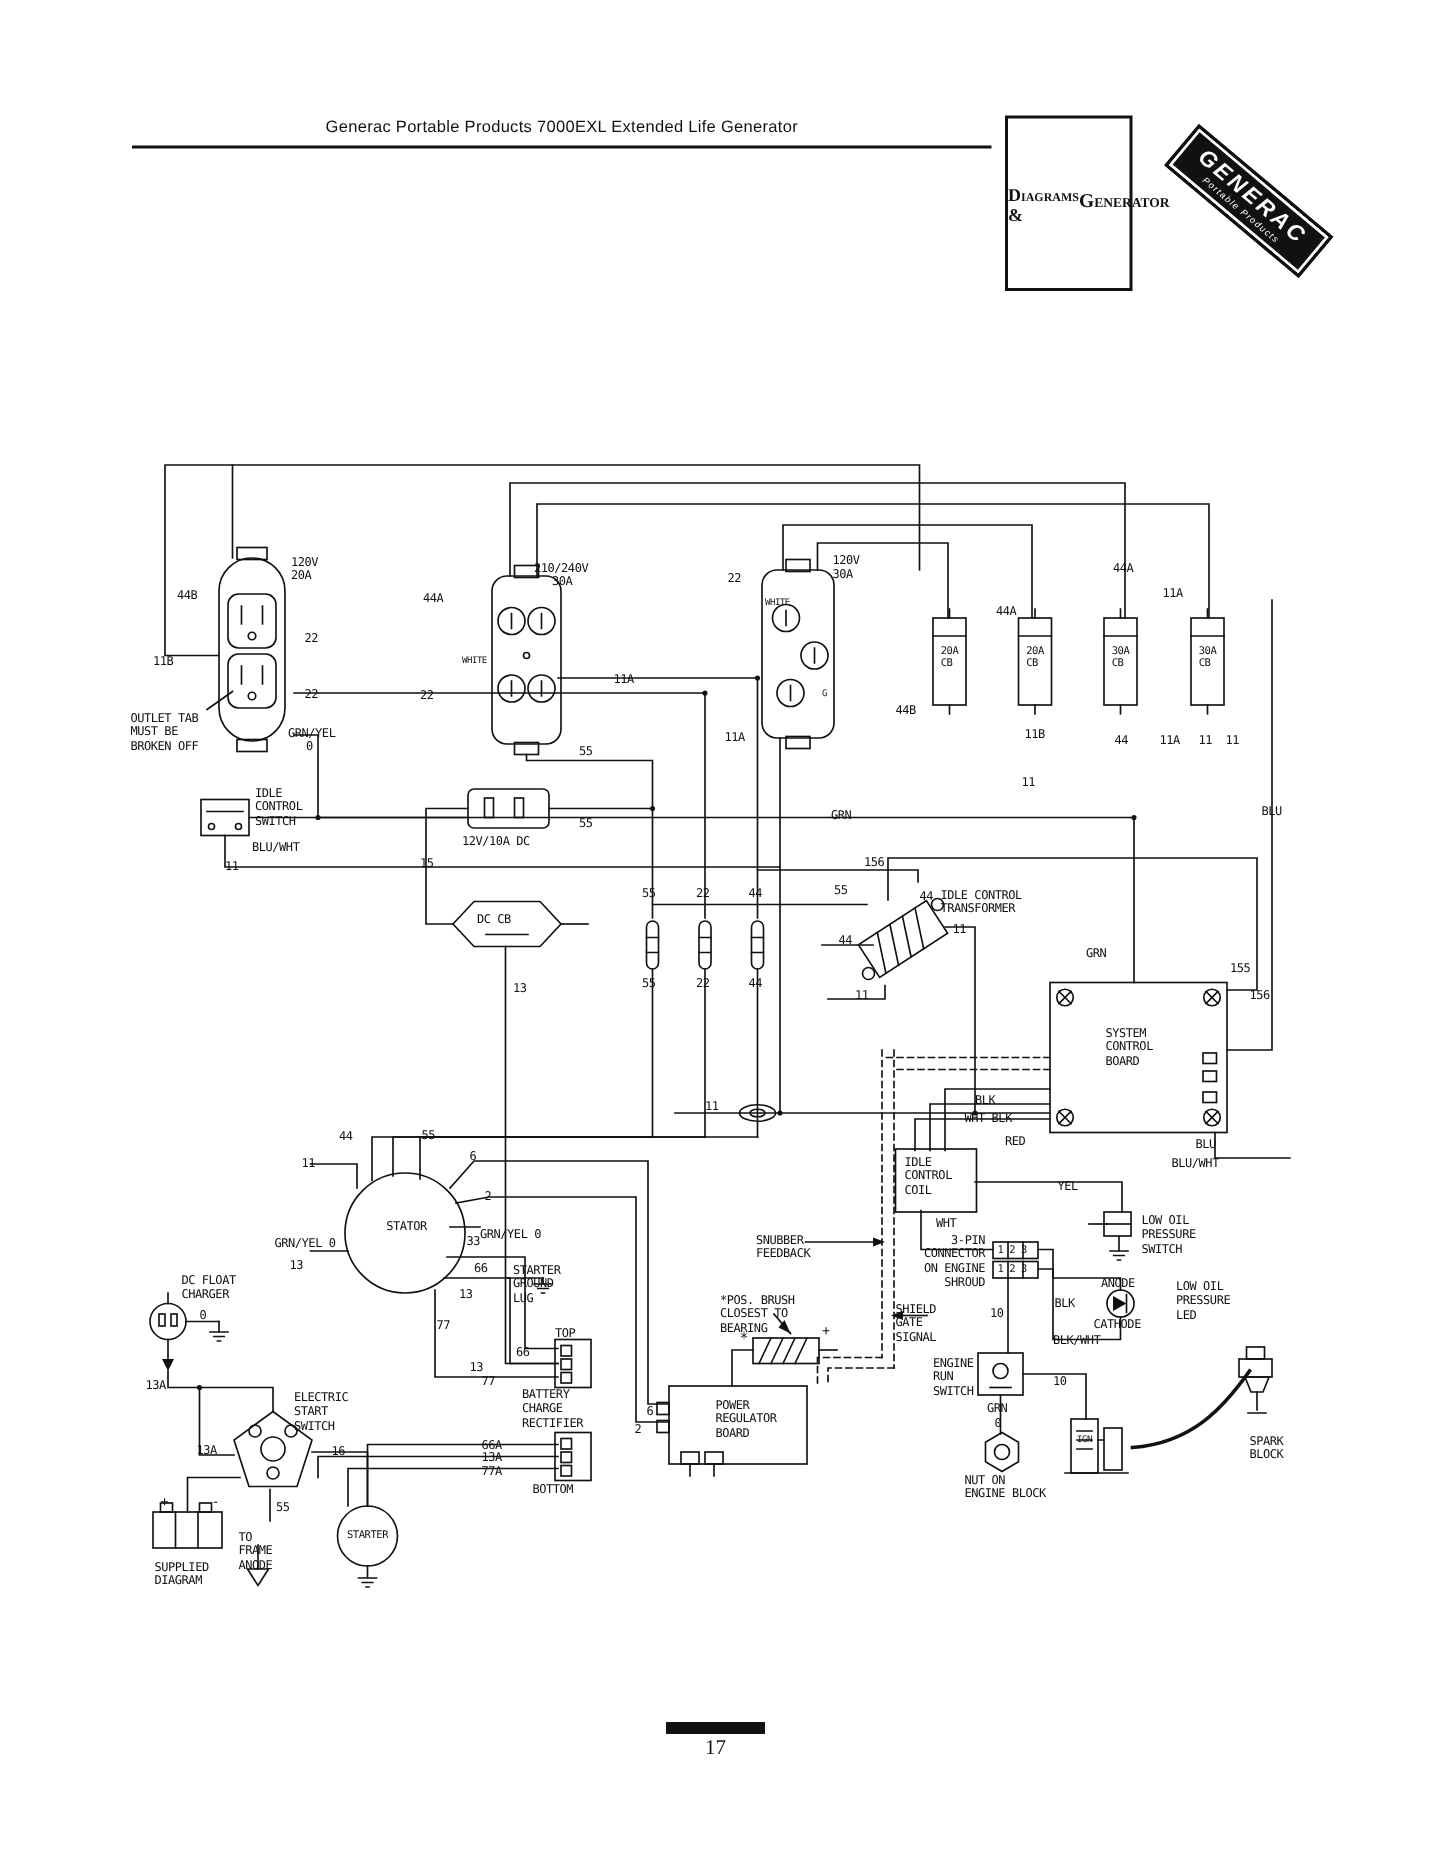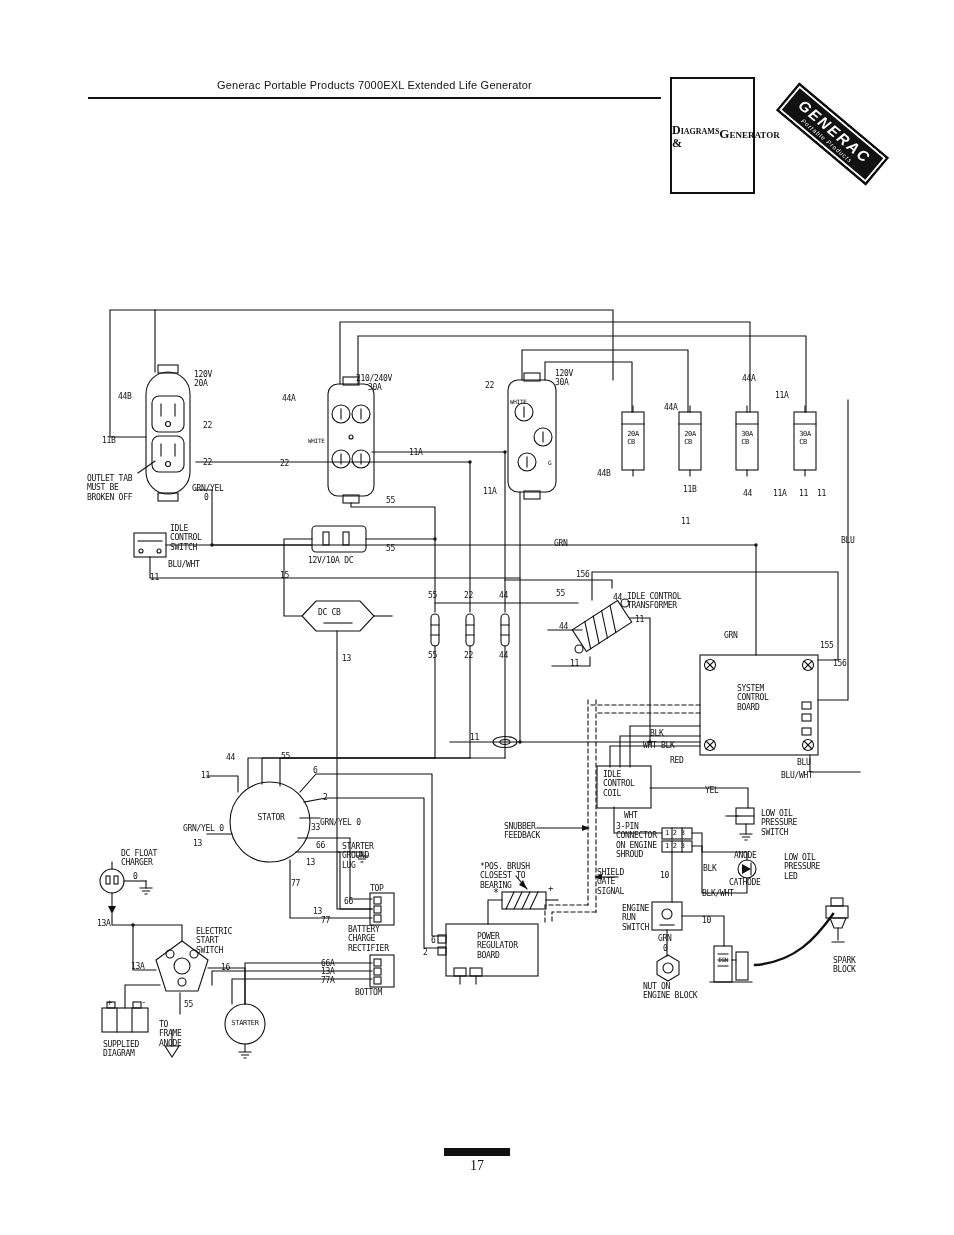--- a/index.html
+++ b/index.html
@@ -524,21 +524,21 @@
         <span class="dlabel" style="left: 477px; top: 932px;">POWER
 REGULATOR
 BOARD</span>
         <span class="dlabel" style="left: 431px; top: 936px;">6</span>
         <span class="dlabel" style="left: 423px; top: 948px;">2</span>
         <span class="dlabel" style="left: 603px; top: 770px;">IDLE
 CONTROL
 COIL</span>
         <span class="dlabel" style="left: 705px; top: 786px;">YEL</span>
         <span class="dlabel" style="left: 624px; top: 811px;">WHT</span>
-        <span class="dlabel" style="left: 616px; top: 822px;">3-PIN
+        <span class="dlabel" style="left: 616px; top: 822px; text-align: right;">3-PIN
 CONNECTOR
 ON ENGINE
 SHROUD</span>
         <span class="dlabel" style="left: 665px; top: 829px; font-size: 7px;">1 2 3</span>
         <span class="dlabel" style="left: 665px; top: 842px; font-size: 7px;">1 2 3</span>
         <span class="dlabel" style="left: 761px; top: 809px;">LOW OIL
 PRESSURE
 SWITCH</span>
         <span class="dlabel" style="left: 734px; top: 851px;">ANODE</span>
         <span class="dlabel" style="left: 703px; top: 864px;">BLK</span>

